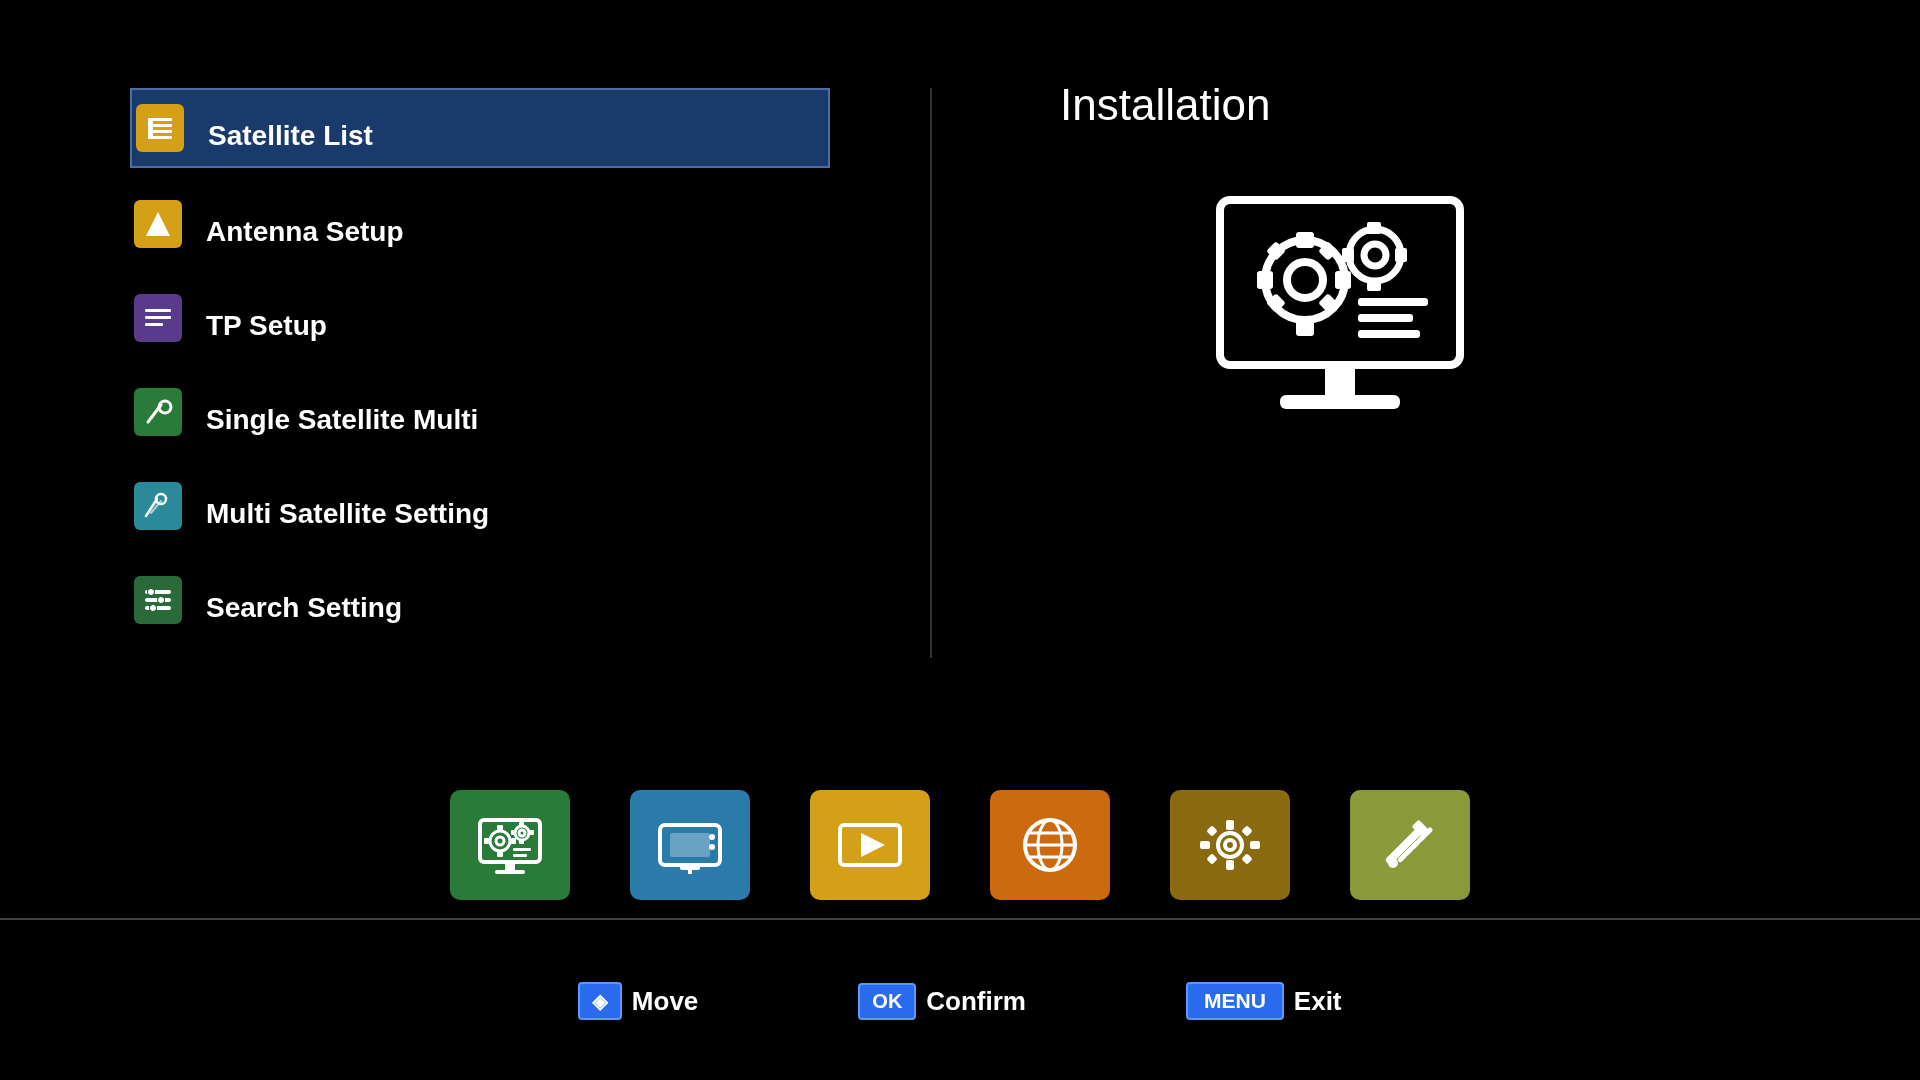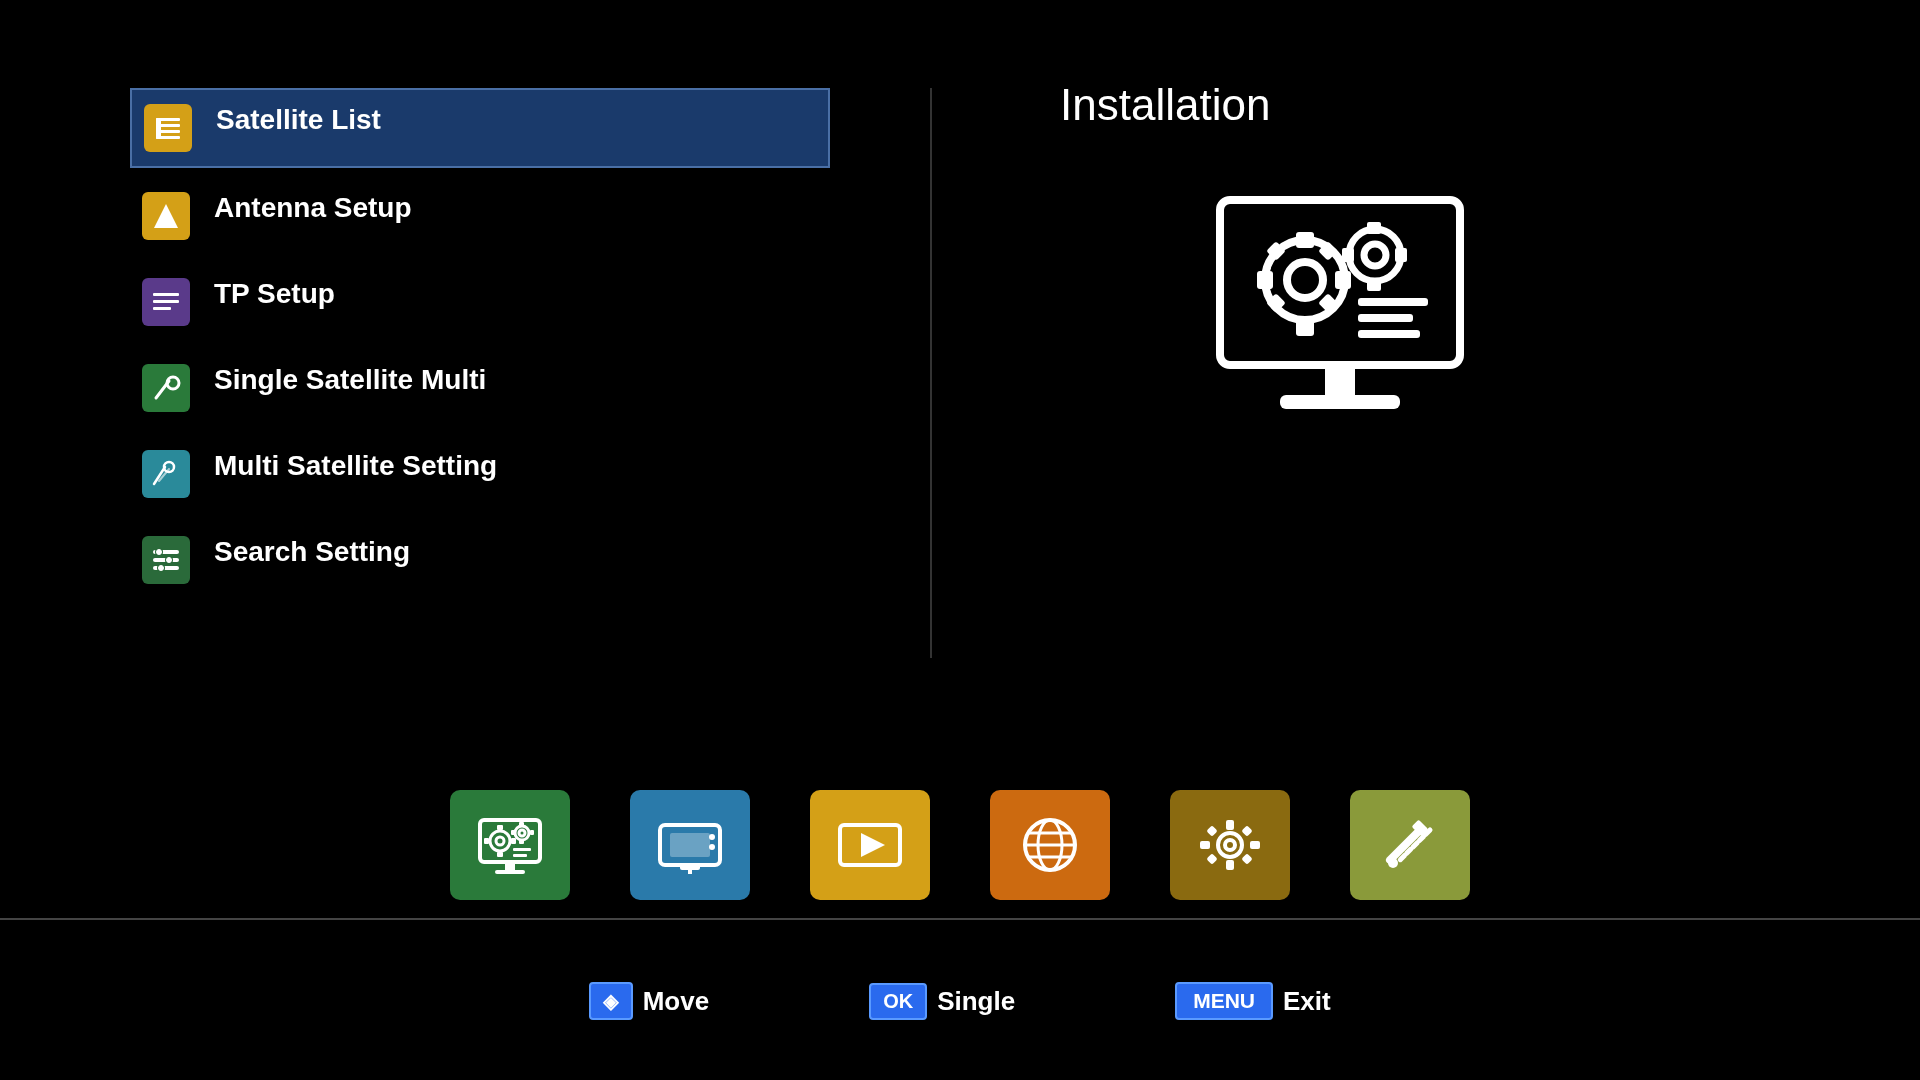--- a/index.html
+++ b/index.html
@@ -17,24 +17,24 @@
     
     .menu-panel {
       position: absolute;
       top: 88px;
       left: 130px;
       width: 700px;
     }
 
     .menu-item {
       display: flex;
-      align-items: flex-start;
-      padding: 14px 12px;
+      align-items: flex-end;
+      padding: 14px 4px;
       cursor: pointer;
-      margin-bottom: 10px;
+      margin-bottom: 18px;
     }
 
     .menu-item.active {
       background: #1a3a6b;
       border: 2px solid #4a6fa5;
     }
 
     .menu-item .icon-box {
       width: 48px;
       height: 48px;
@@ -353,19 +353,19 @@
 
 <div class="bottom-line"></div>
 
 <div class="nav-bar">
   <div class="nav-item">
     <span class="nav-badge">◈</span>
     <span class="nav-label">Move</span>
   </div>
   <div class="nav-item">
     <span class="nav-badge">OK</span>
-    <span class="nav-label">Single</span>
+    <span class="nav-label">Confirm</span>
   </div>
   <div class="nav-item">
     <span class="nav-badge" style="font-size:21px; padding:5px 16px;">MENU</span>
     <span class="nav-label">Exit</span>
   </div>
 </div>
 
 </body></html>

